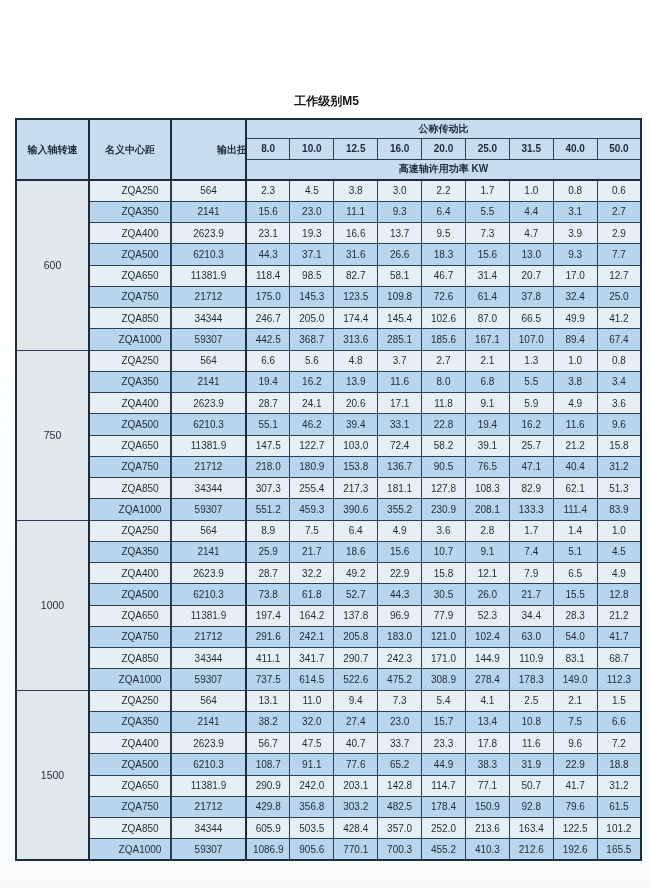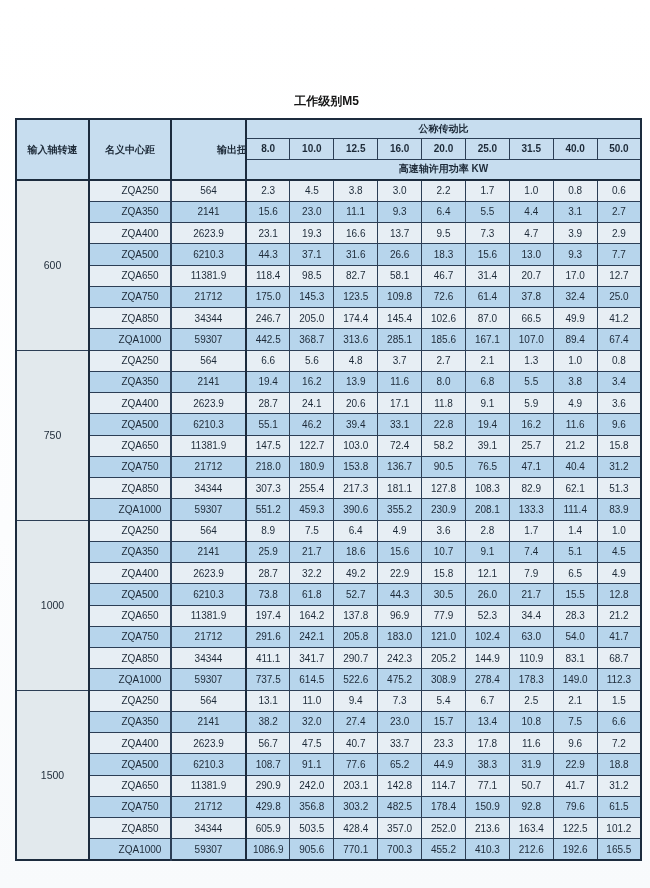--- a/index.html
+++ b/index.html
@@ -402,21 +402,21 @@
           <td class="power-cell">54.0</td>
           <td class="power-cell">41.7</td>
         </tr>
         <tr class="light">
           <td class="model-cell">ZQA850</td>
           <td class="torque-cell">34344</td>
           <td class="power-cell">411.1</td>
           <td class="power-cell">341.7</td>
           <td class="power-cell">290.7</td>
           <td class="power-cell">242.3</td>
-          <td class="power-cell">205.2</td>
+          <td class="power-cell">171.0</td>
           <td class="power-cell">144.9</td>
           <td class="power-cell">110.9</td>
           <td class="power-cell">83.1</td>
           <td class="power-cell">68.7</td>
         </tr>
         <tr class="blue">
           <td class="model-cell">ZQA1000</td>
           <td class="torque-cell">59307</td>
           <td class="power-cell">737.5</td>
           <td class="power-cell">614.5</td>
@@ -430,21 +430,21 @@
         </tr>
         <tr class="light">
           <td class="speed-cell" rowspan="8">1500</td>
           <td class="model-cell">ZQA250</td>
           <td class="torque-cell">564</td>
           <td class="power-cell">13.1</td>
           <td class="power-cell">11.0</td>
           <td class="power-cell">9.4</td>
           <td class="power-cell">7.3</td>
           <td class="power-cell">5.4</td>
-          <td class="power-cell">6.7</td>
+          <td class="power-cell">4.1</td>
           <td class="power-cell">2.5</td>
           <td class="power-cell">2.1</td>
           <td class="power-cell">1.5</td>
         </tr>
         <tr class="blue">
           <td class="model-cell">ZQA350</td>
           <td class="torque-cell">2141</td>
           <td class="power-cell">38.2</td>
           <td class="power-cell">32.0</td>
           <td class="power-cell">27.4</td>

